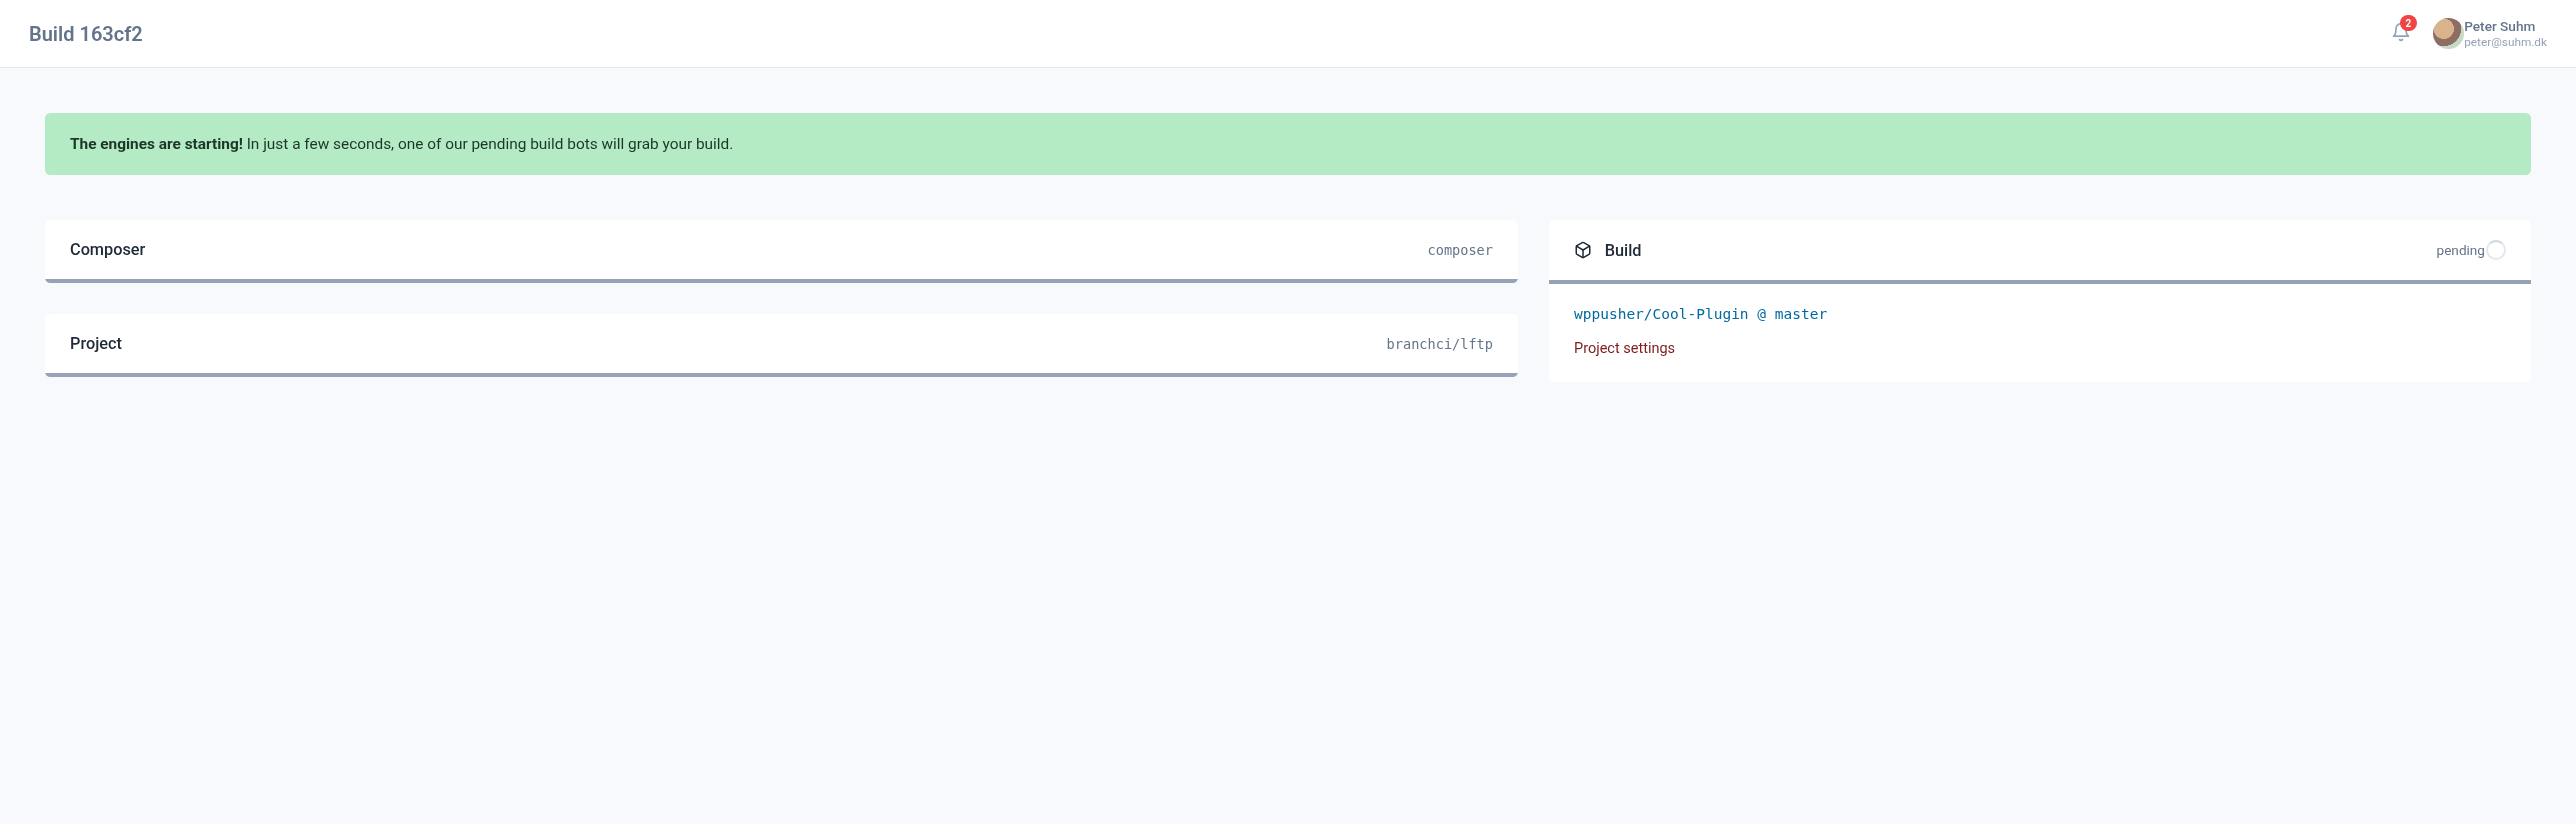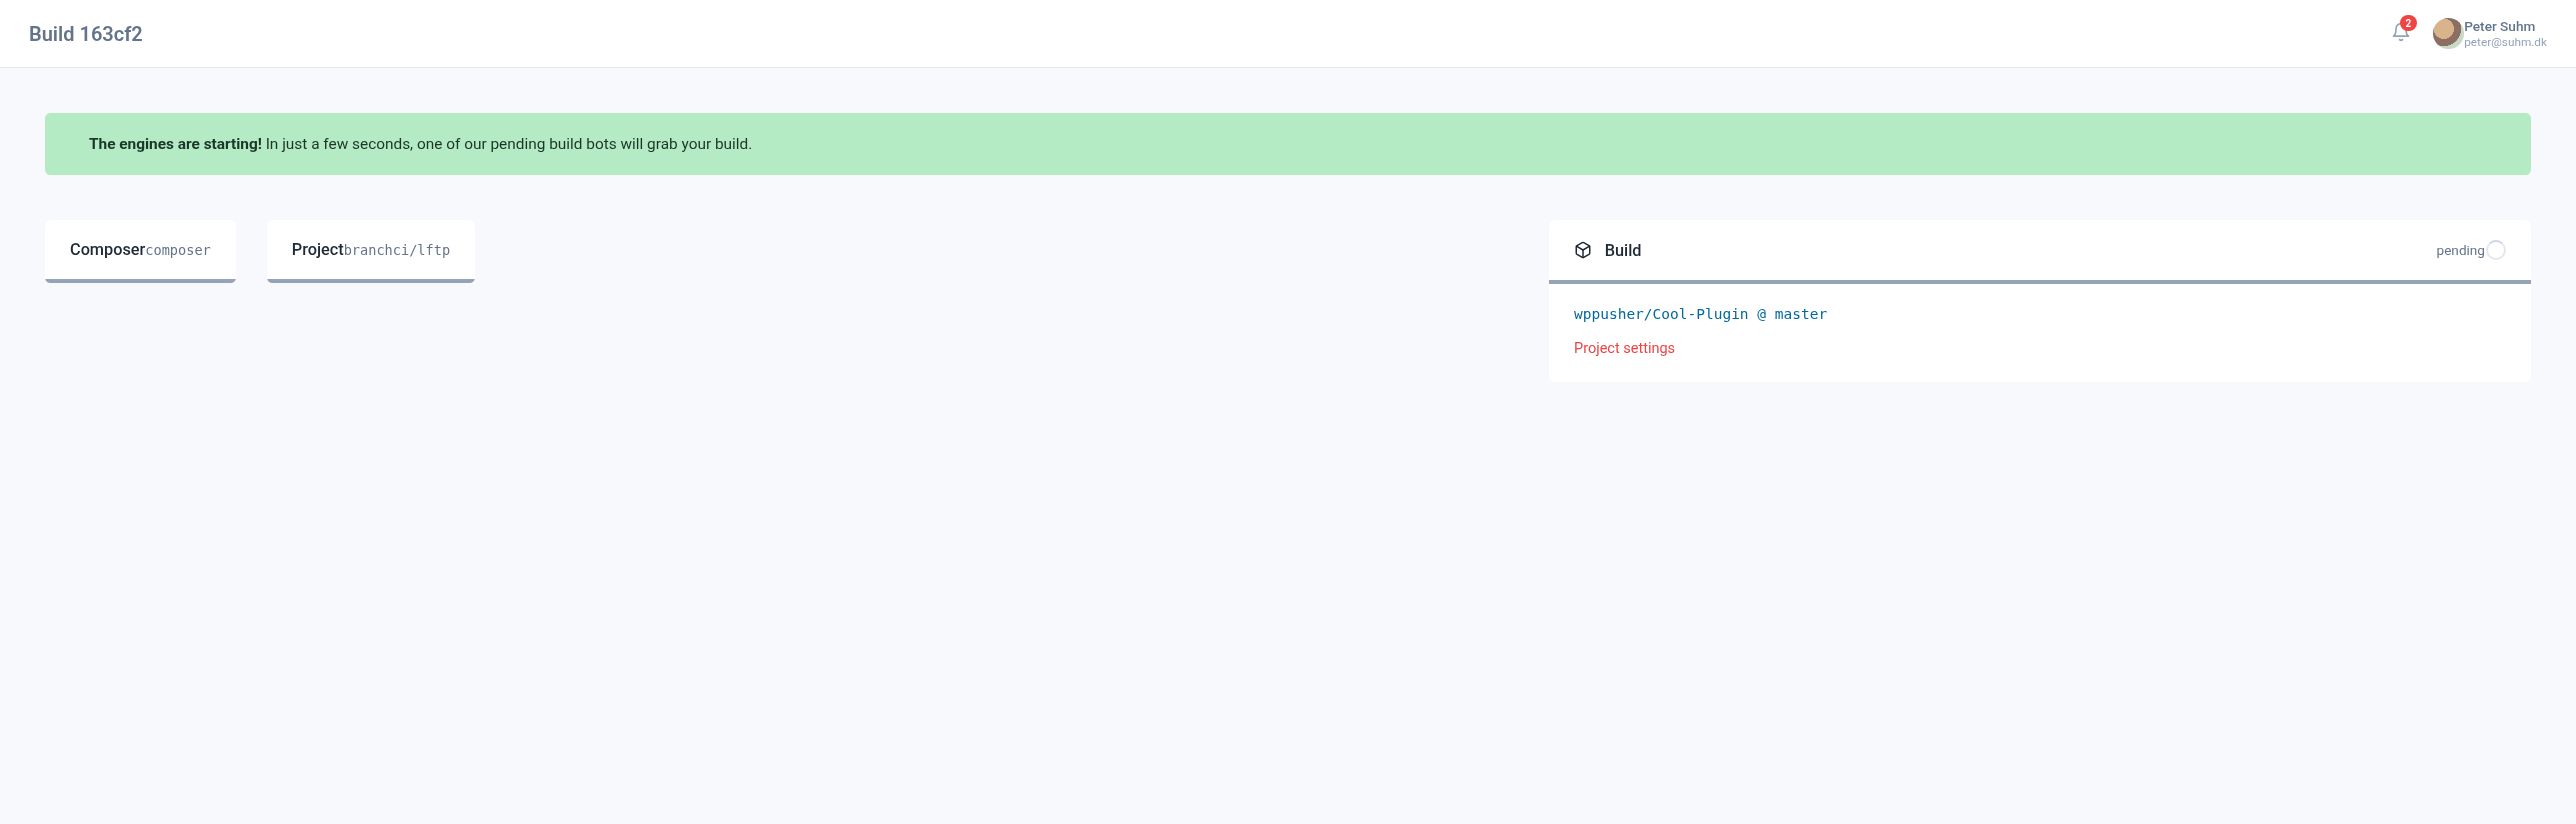--- a/index.html
+++ b/index.html
@@ -49,30 +49,30 @@
       background: radial-gradient(circle at 35% 35%, #d9b38c 0 35%, #8d6e63 36% 60%, #c7d9c7 61% 100%);
     }
     .user-name { font-size: 13.6px; font-weight: 500; color: #64748b; line-height: 1.2; }
     .user-email { font-size: 11.8px; color: #94a3b8; line-height: 1.2; }
     .container {
       display: flex;
       gap: 31px;
       padding: 45px;
       align-items: flex-start;
     }
-    .main { flex: 3; display: flex; flex-direction: row; gap: 31px; }
+    .main { flex: 3; display: flex; flex-direction: column; gap: 31px; }
     .side { flex: 2; display: flex; flex-direction: column; gap: 0; }
     .alert {
       background: #b4eac4;
       border-radius: 5.4px;
       padding: 22px 25px;
       font-size: 15.4px;
       color: #1c3729;
     }
-    .alert strong { font-weight: 700; margin-left: 19px; }
+    .alert strong { font-weight: 700; }
     .card {
       background: #fff;
       border-radius: 5.4px;
       overflow: hidden;
     }
     .card-header {
       padding: 20px 25px;
       display: flex;
       align-items: center;
       justify-content: space-between;
@@ -92,21 +92,21 @@
     @keyframes spin { to { transform: rotate(360deg); } }
     .card-body { padding: 22px 25px 25px; }
     .repo-line {
       font-family: ui-monospace, 'SFMono-Regular', Menlo, monospace;
       font-size: 14.5px;
       color: #0369a1;
       margin-bottom: 18px;
     }
     .settings-link {
       font-size: 14.5px;
-      color: #ef4444;
+      color: #7f1d1d;
       text-decoration: none;
       cursor: pointer;
     }
     .bell-icon { color: #94a3b8; }
     .box-icon { color: #1f2937; }
     .wide-alert { width: 100%; }
     .top-area { padding: 45px 45px 0; }
   </style>
 </head>
 <body>

